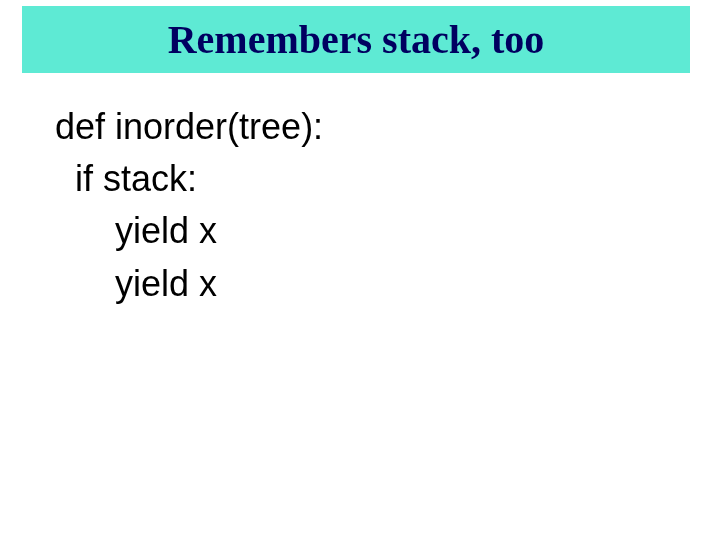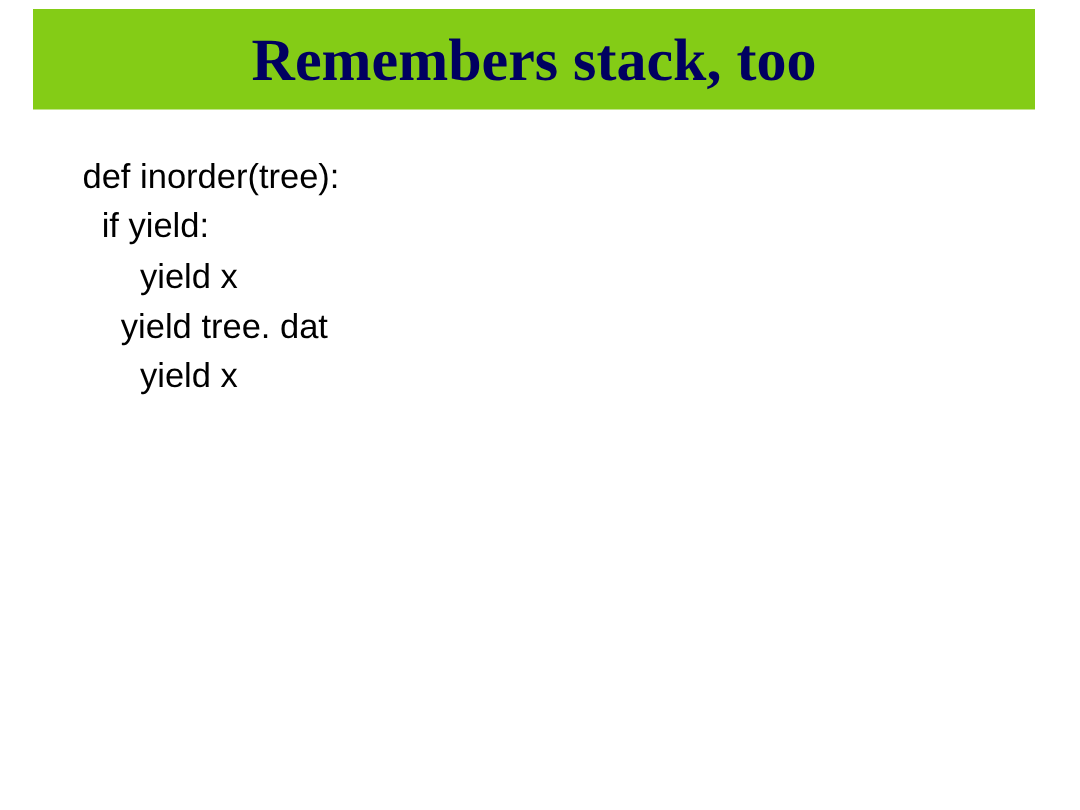--- a/index.html
+++ b/index.html
@@ -12,50 +12,49 @@
       box-sizing: border-box;
     }
     .slide {
       width: 720px;
       height: 540px;
       position: relative;
       box-sizing: border-box;
     }
     .title-bar {
       margin: 6px 30px 0 22px;
-      background: #84cc16;
+      background: #5eead4;
       text-align: center;
       padding: 10px 0 10px 0;
     }
     .title-bar h1 {
       margin: 0;
       font-family: "Times New Roman", Times, serif;
       font-weight: bold;
       font-size: 40px;
       color: #000060;
       letter-spacing: 0px;
     }
     .code-block {
       margin: 28px 40px 0 55px;
       font-family: Arial, Helvetica, sans-serif;
-      font-size: 23px;
+      font-size: 36px;
       color: #000000;
       line-height: 1.45;
     }
     .code-block .line {
       white-space: pre;
     }
   </style>
 </head>
 <body>
 
 <div class="slide">
   <div class="title-bar">
     <h1>Remembers stack, too</h1>
   </div>
   <div class="code-block">
     <div class="line">def inorder(tree):</div>
-    <div class="line">  if yield:</div>
+    <div class="line">  if stack:</div>
     <div class="line">      yield x</div>
-    <div class="line">    yield tree. dat</div>
     <div class="line">      yield x</div>
   </div>
 </div>
 
 </body></html>

